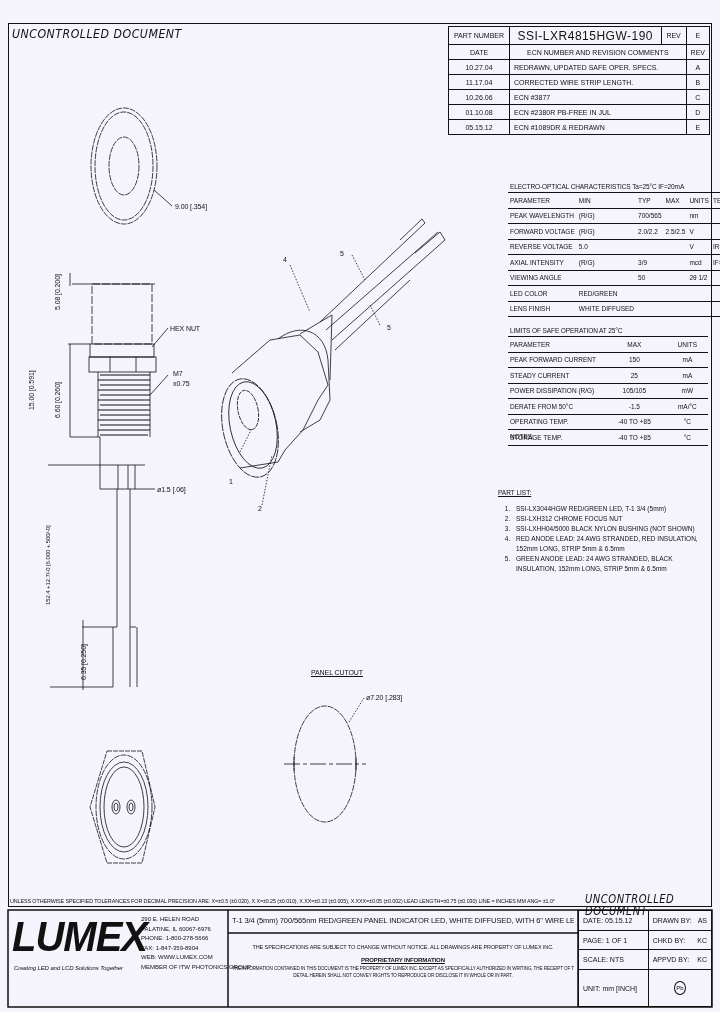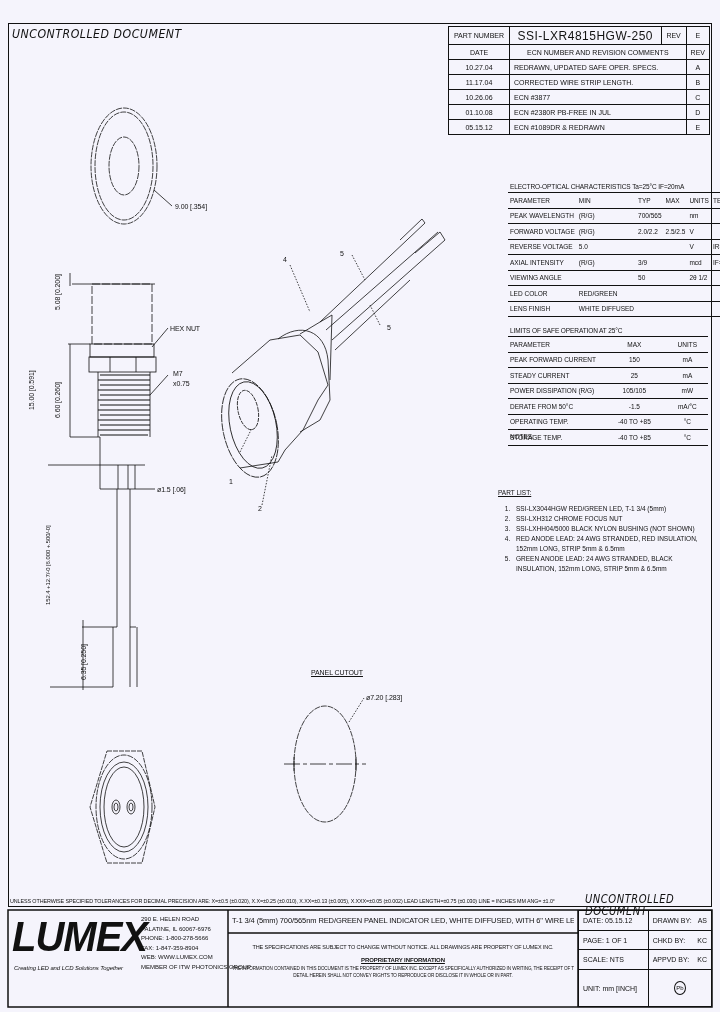--- a/index.html
+++ b/index.html
@@ -24,21 +24,21 @@
 <body>
 
 <div class="sheet"></div>
 
 <div class="uncontrolled" style="left:12px;top:27px;">UNCONTROLLED DOCUMENT</div>
 
 <table class="rev" style="left:448px;top:26px;width:262px;">
   <tbody>
       <tr style="height:18px;">
     <td style="width:52px;text-align:center;">PART NUMBER</td>
-    <td style="font-size:12px;text-align:center;letter-spacing:0.5px;">SSI-LXR4815HGW-250</td>
+    <td style="font-size:12px;text-align:center;letter-spacing:0.5px;">SSI-LXR4815HGW-190</td>
     <td style="width:16px;text-align:center;">REV</td>
     <td style="width:10px;text-align:center;">E</td>
   </tr>
   <tr>
     <td style="text-align:center;">DATE</td>
     <td colspan="2" style="text-align:center;">ECN NUMBER AND REVISION COMMENTS</td>
     <td style="text-align:center;">REV</td>
   </tr>
   <tr>
     <td style="text-align:center;">10.27.04</td>

